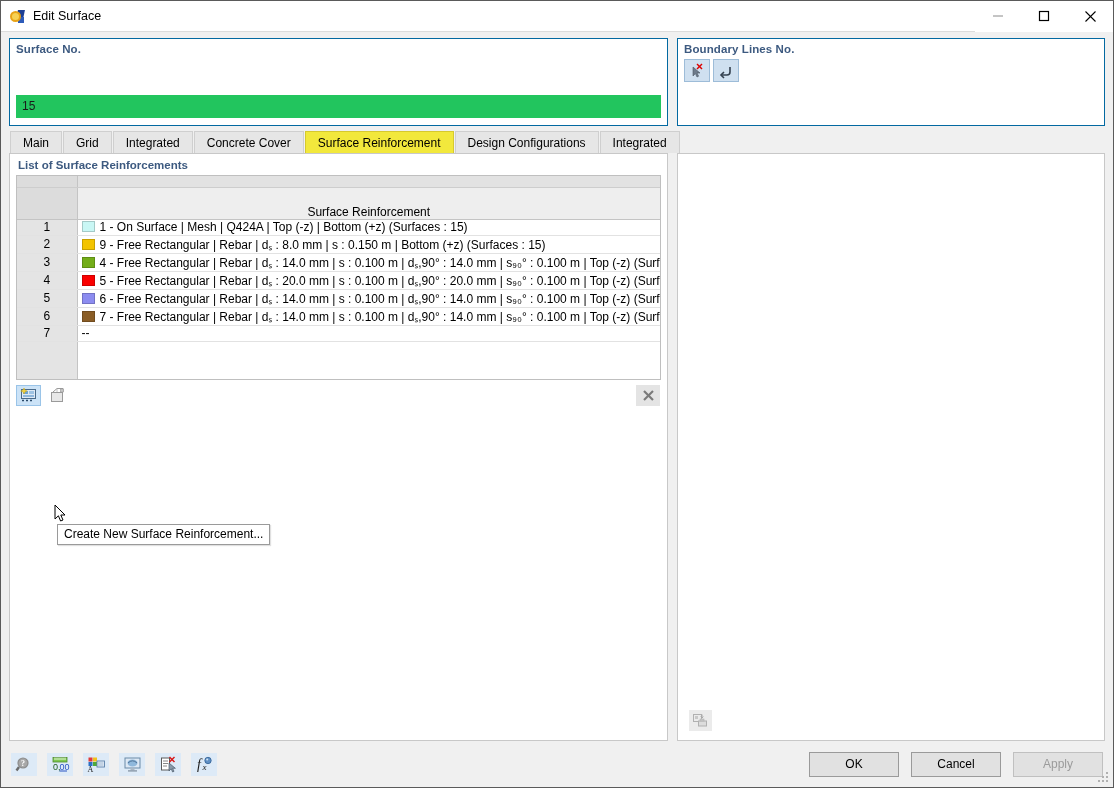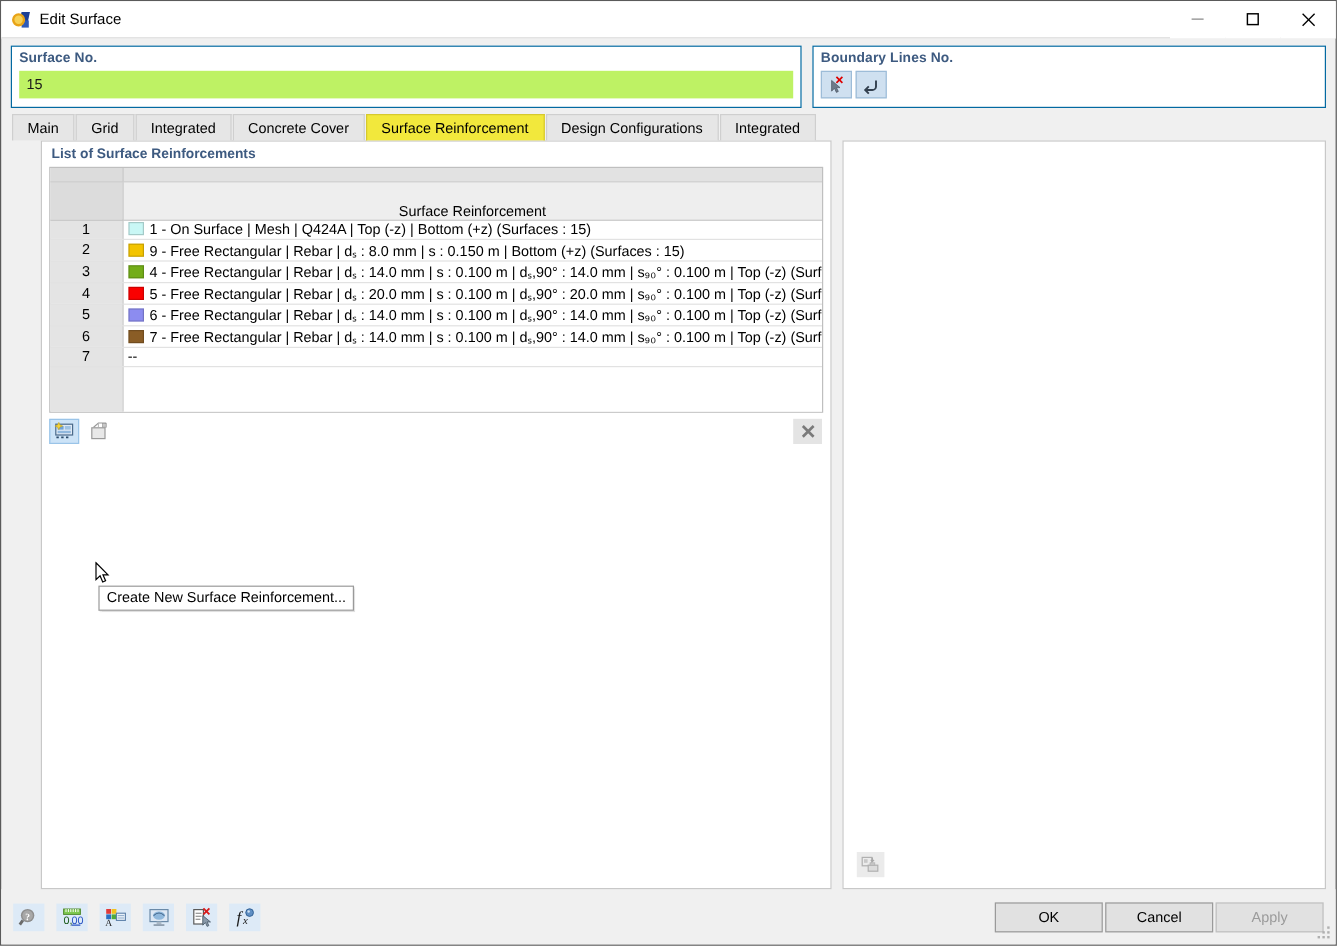--- a/index.html
+++ b/index.html
@@ -85,28 +85,29 @@
     font-size: 11.5px;
     font-weight: bold;
     color: #3d5a80;
     margin-bottom: 4px;
     letter-spacing: 0.1px;
   }
   .field-row { display: flex; align-items: stretch; gap: 3px; }
   .text-field {
     flex: 1 1 auto;
     height: 23px;
-    background: #bef264;
+    background: #22c55e;
     border: none;
     outline: none;
     padding: 0 6px;
     font-family: "Liberation Sans", sans-serif;
     font-size: 12px;
     color: #1a1a1a;
     line-height: 23px;
+    margin-top: 36px;
   }
   .icon-btn {
     width: 26px; height: 23px;
     background: #cfe0f0;
     border: 1px solid #9dbcd8;
     display: flex; align-items: center; justify-content: center;
     position: relative;
     flex: 0 0 auto;
   }
   
@@ -146,21 +147,20 @@
   }
   .panel {
     background: #ffffff;
     border: 1px solid #c8c8c8;
   }
   .panel-left {
     width: 659px;
     display: flex;
     flex-direction: column;
     position: relative;
-    margin-left: 25px;
   }
   .panel-right {
     flex: 1 1 auto;
     position: relative;
   }
   .panel-title {
     font-size: 11.5px;
     font-weight: bold;
     color: #3d5a80;
     padding: 5px 8px 4px 8px;
@@ -282,21 +282,21 @@
     flex: 0 0 auto;
     background: #f0f0f0;
   }
   .footer-icons { display: flex; gap: 10px; }
   .f-icon {
     width: 26px; height: 23px;
     background: #ddeaf7;
     display: flex; align-items: center; justify-content: center;
   }
   .footer-spacer { flex: 1 1 auto; }
-  .dlg-btns { display: flex; gap: 2px; }
+  .dlg-btns { display: flex; gap: 12px; }
   .dlg-btn {
     width: 90px; height: 25px;
     background: #e1e1e1;
     border: 1px solid #9a9a9a;
     font-size: 12px;
     font-family: "Liberation Sans", sans-serif;
     color: #000;
     display: flex; align-items: center; justify-content: center;
   }
   .dlg-btn.disabled { color: #9b9b9b; border-color: #c0c0c0; }

